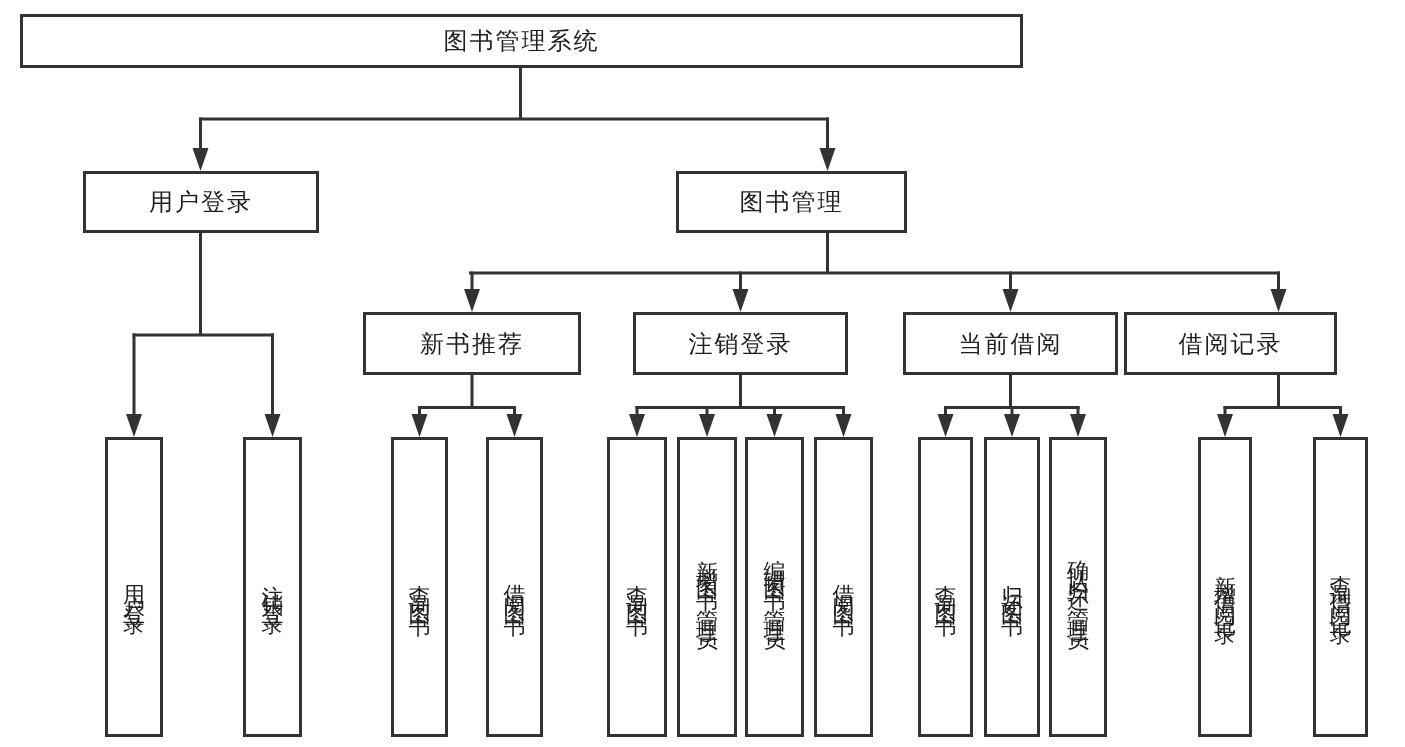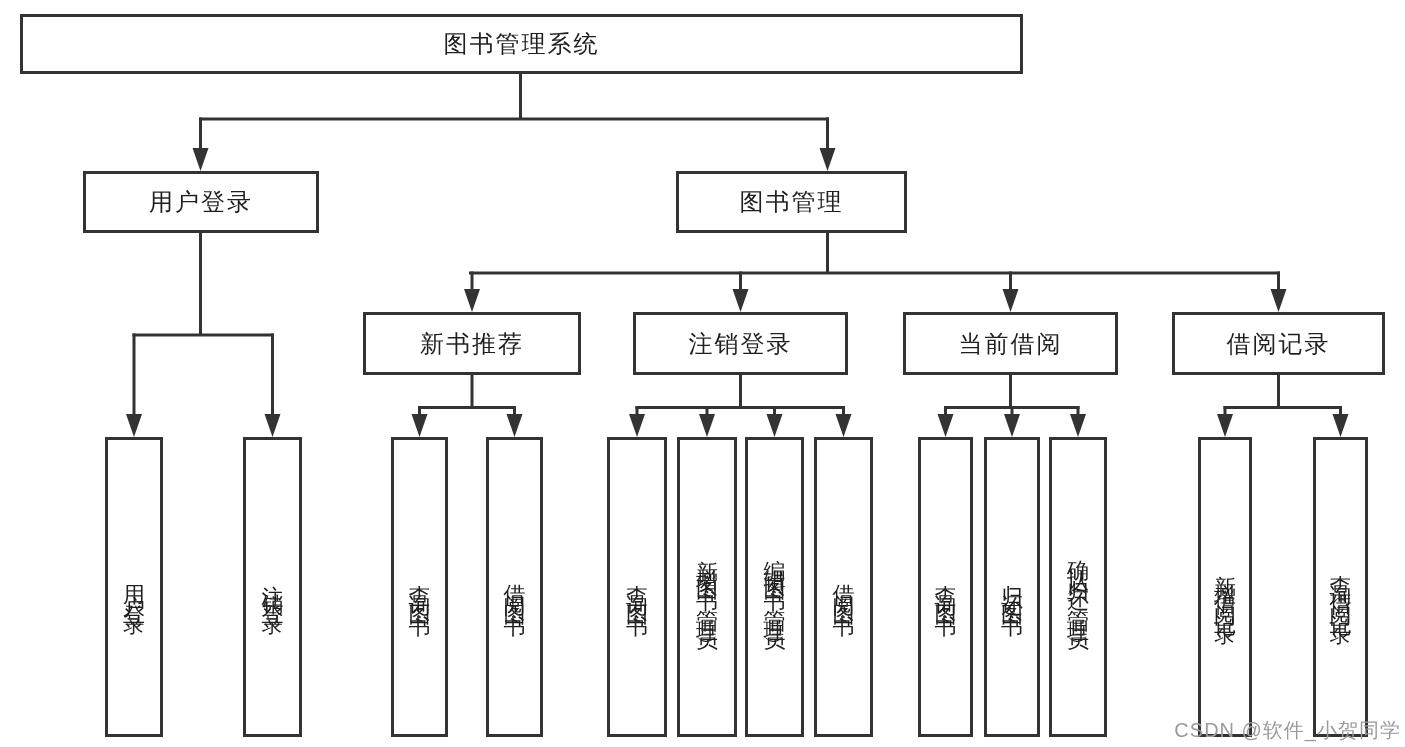--- a/index.html
+++ b/index.html
@@ -29,30 +29,30 @@
   }
   .box.v span{
     writing-mode:vertical-rl;
     text-orientation:mixed;
     font-size:22px;
     letter-spacing:10px;
     line-height:1;
     white-space:nowrap;
   }
   
-  .n-root{left:20px;top:14px;width:1003px;height:60px;}
+  .n-root{left:20px;top:14px;width:1003px;height:54px;}
   
   .n-user-login{left:83px;top:171px;width:236px;height:62px;}
   .n-book-mgmt{left:676px;top:171px;width:231px;height:62px;}
   
   .n-l3{top:312px;height:63px;}
   .n-rec{left:363px;width:218px;}
   .n-bb{left:633px;width:215px;}
   .n-cb{left:903px;width:215px;}
-  .n-br{left:1172px;width:213px;}
+  .n-br{left:1124px;width:213px;}
   
   .leaf{top:437px;height:300px;}
   .lf1{left:105px;width:58px;}
   .lf2{left:243px;width:59px;}
   .lf3{left:391px;width:57px;}
   .lf4{left:486px;width:57px;}
   .lf5{left:607px;width:60px;}
   .lf6{left:677px;width:60px;}
   .lf7{left:745px;width:59px;}
   .lf8{left:814px;width:59px;}
@@ -188,14 +188,13 @@
   <div class="box v leaf lf11">
     <span>确认归还（管理员）</span>
   </div>
   <div class="box v leaf lf12">
     <span>新增借阅记录</span>
   </div>
   <div class="box v leaf lf13">
     <span>查询借阅记录</span>
   </div>
 
-  <div id="watermark">CSDN @软件_小贺同学</div>
 </div>
 
 </body></html>

